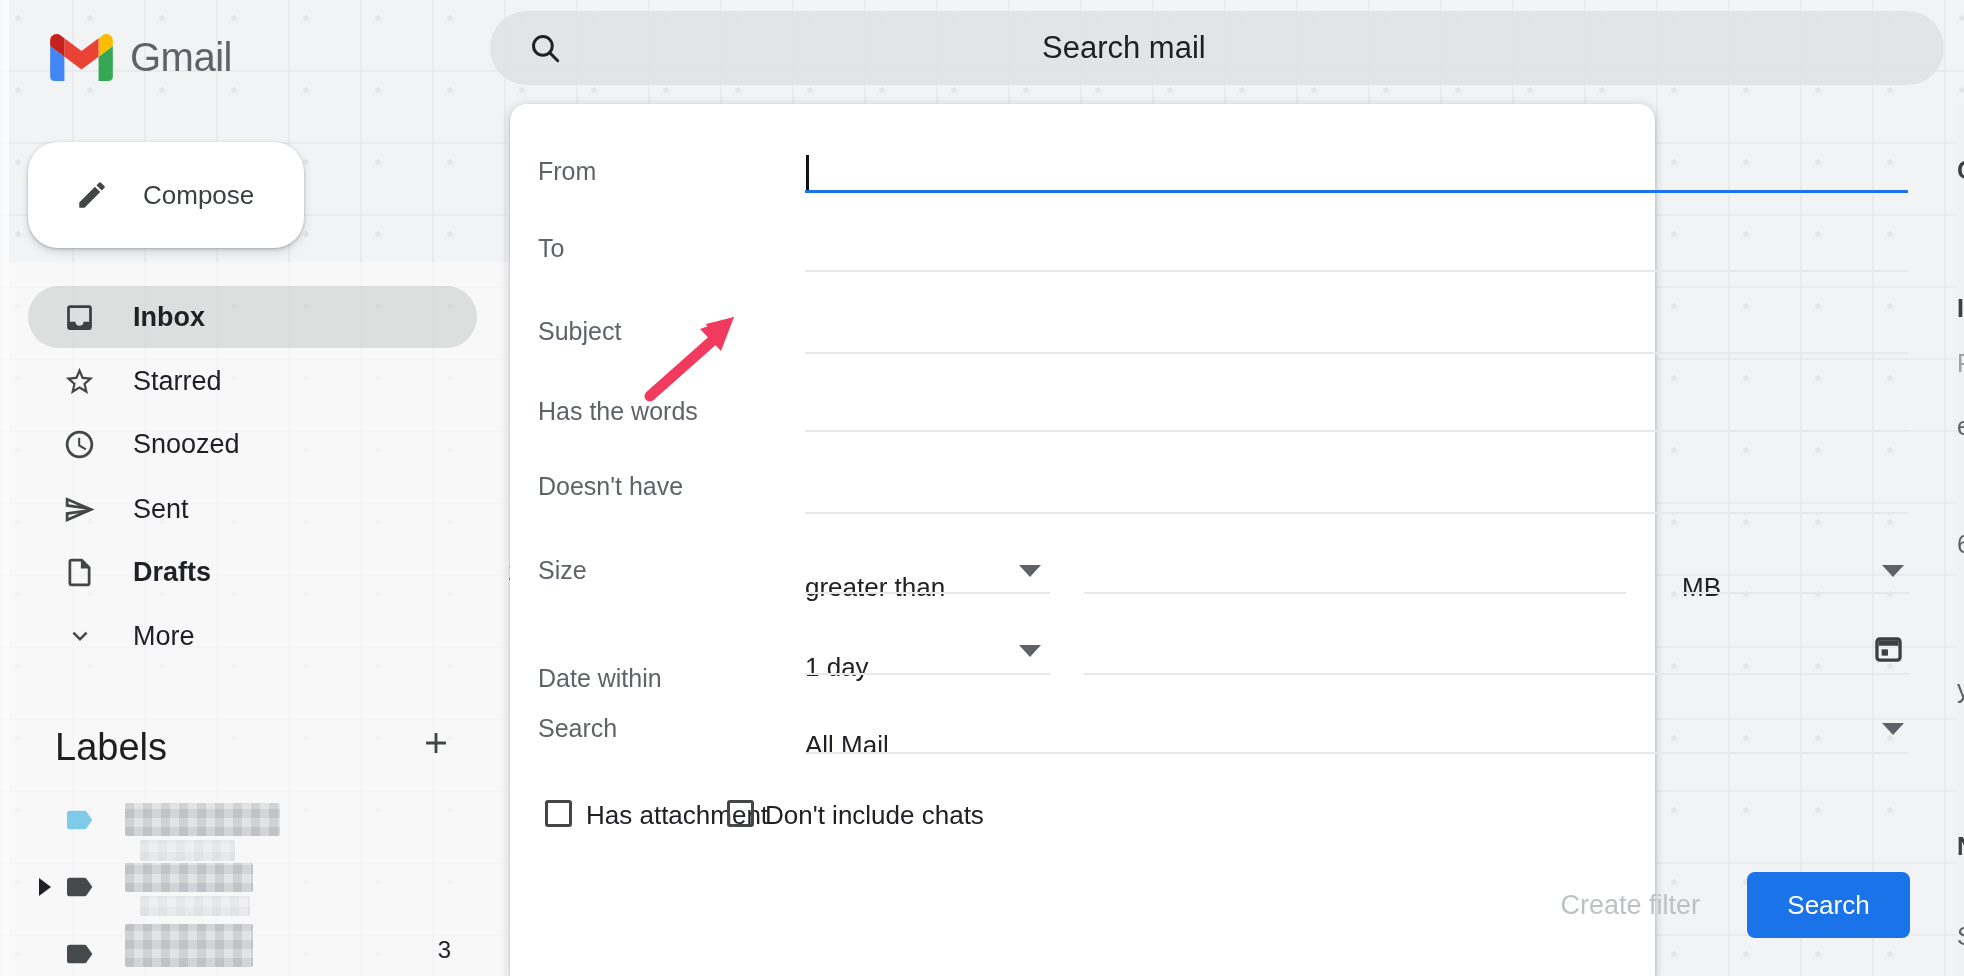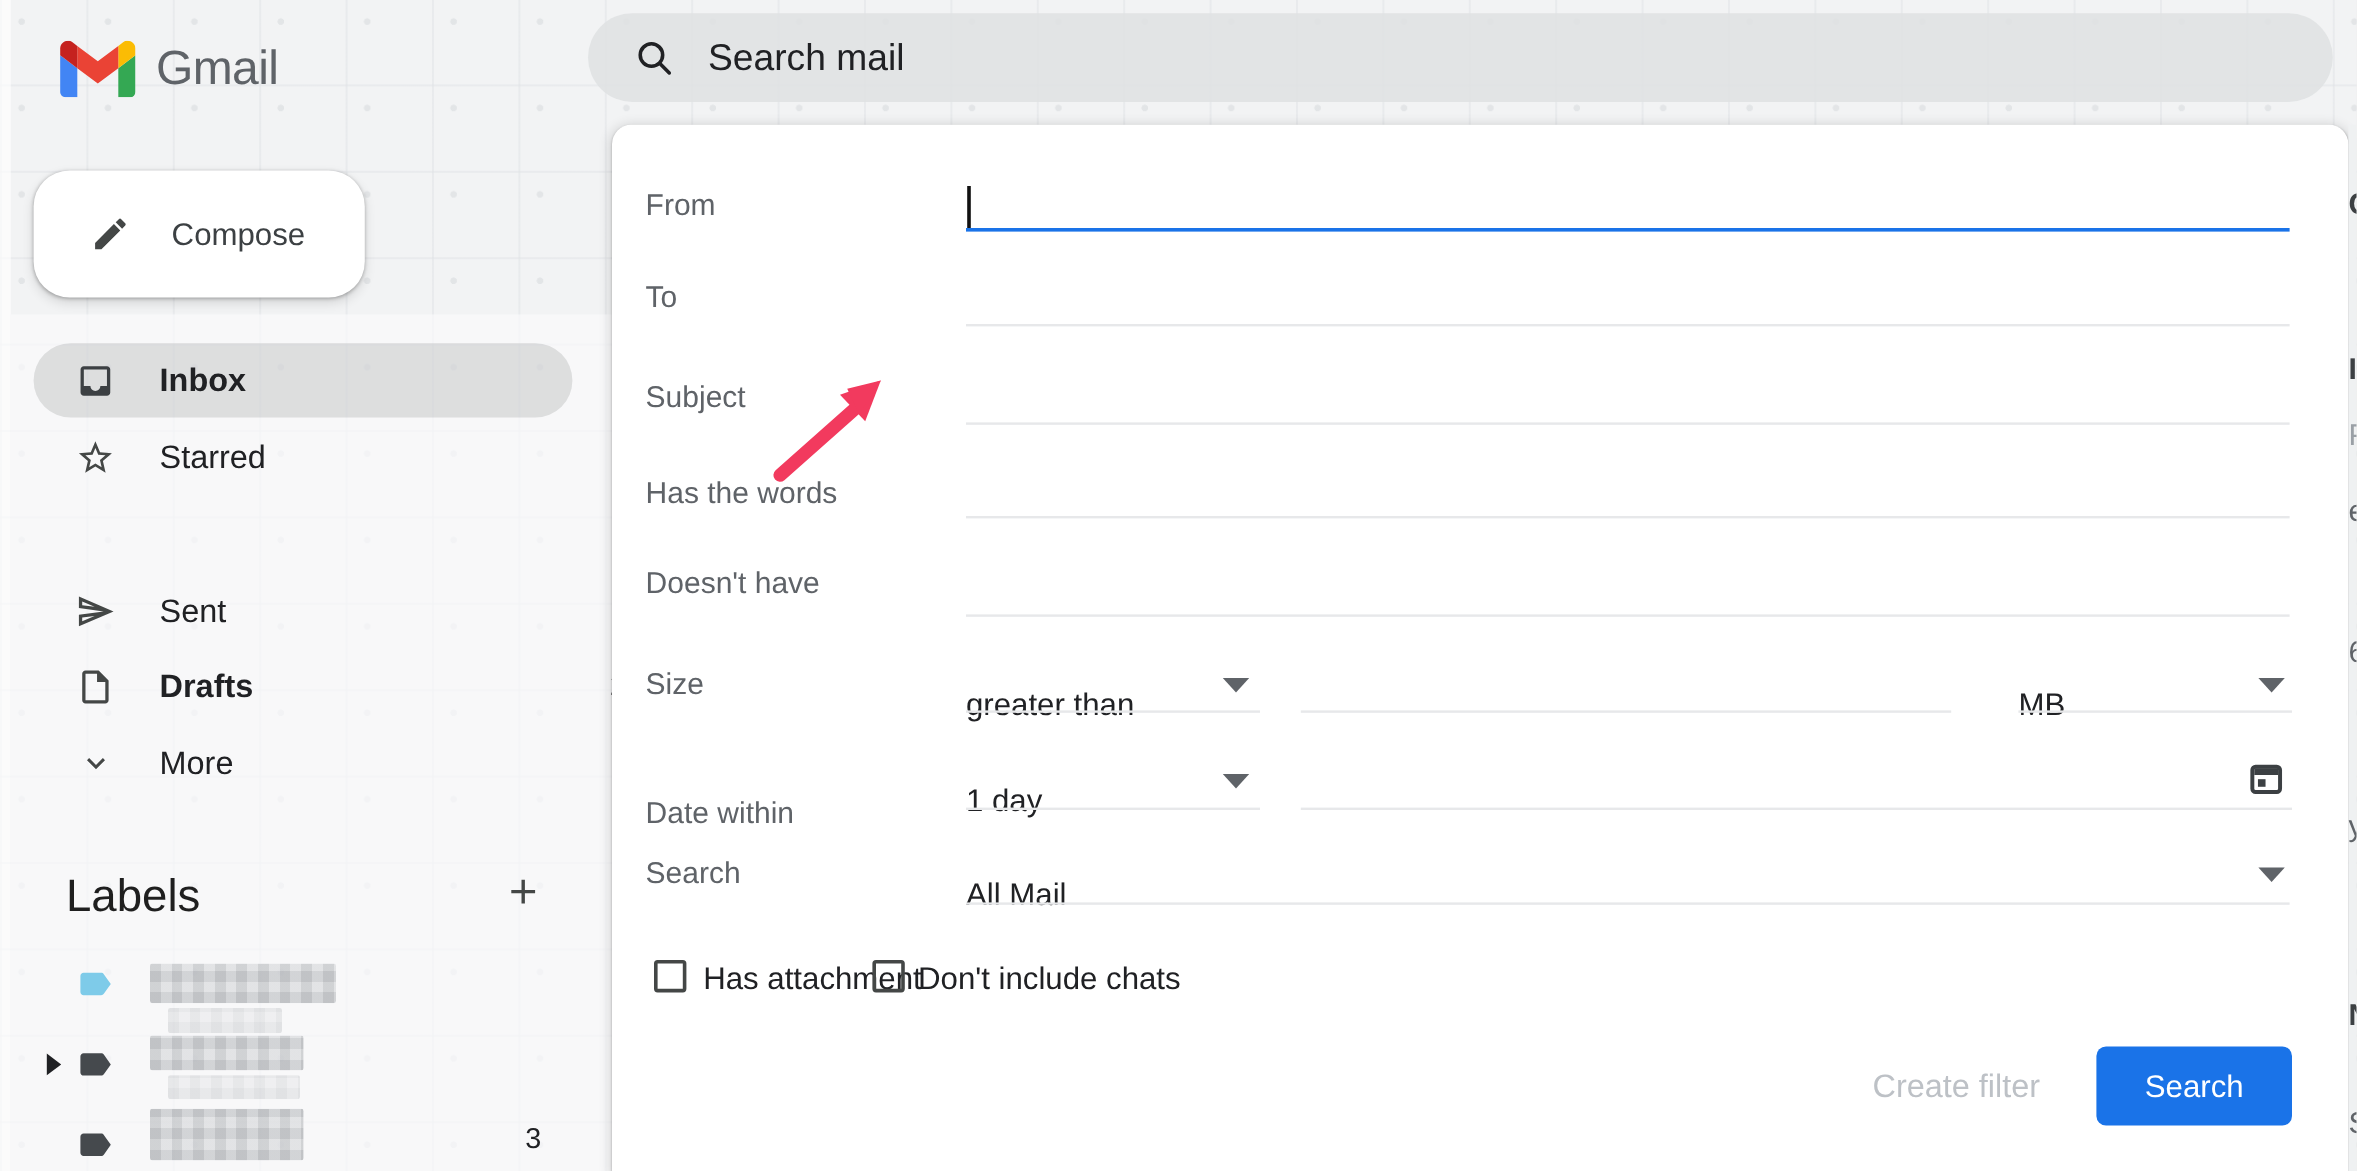--- a/index.html
+++ b/index.html
@@ -10,21 +10,21 @@
       linear-gradient(0deg, rgba(223,226,229,.5) 2px, transparent 2px),
       linear-gradient(90deg, rgba(223,226,229,.5) 2px, transparent 2px);
     background-size:72px 72px,72px 72px,72px 72px;}
   .left-light{position:absolute;left:0;top:0;width:9px;height:976px;background:rgba(255,255,255,.65);}
   .nav-scrim{position:absolute;left:9px;top:262px;width:501px;height:714px;background:rgba(250,250,252,.66);}
 
   
   .logo{position:absolute;left:50px;top:34px;display:flex;align-items:center;gap:17px;}
   .logo-text{font-size:40px;color:#5f6368;font-weight:500;letter-spacing:-.5px;}
   .search-pill{position:absolute;left:490px;top:11px;width:1454px;height:74px;border-radius:37px;
-    background:rgba(223,225,227,.88);display:flex;align-items:center;padding-left:38px;box-sizing:border-box;}
+    background:rgba(223,225,227,.88);display:flex;align-items:center;padding-left:38px;box-sizing:border-box;justify-content:space-between;}
   .search-pill input{border:none;outline:none;background:transparent;font-family:"Liberation Sans",sans-serif;
     font-size:31px;color:#202124;margin-left:26px;width:900px;}
   .search-pill input::placeholder{color:#202124;opacity:1;}
 
   
   .compose{position:absolute;left:28px;top:142px;width:276px;height:106px;background:#fff;border-radius:30px;
     box-shadow:0 1px 3px rgba(0,0,0,.25),0 4px 10px rgba(0,0,0,.12);display:flex;align-items:center;padding-left:47px;box-sizing:border-box;gap:34px;cursor:pointer;}
   .compose-label{font-size:26px;font-weight:500;color:#3c4043;}
   .nav-row{position:absolute;left:0;width:594px;height:62px;display:flex;align-items:center;cursor:pointer;}
   .nav-pill{position:absolute;left:28px;top:0;width:449px;height:62px;border-radius:31px;background:rgba(60,64,67,.14);}
@@ -38,21 +38,21 @@
   .label-row{position:absolute;left:0;width:510px;height:50px;}
   .tag-ico{position:absolute;left:62px;width:34px;height:32px;}
   .expander{position:absolute;left:39px;top:15px;width:0;height:0;border-top:9px solid transparent;border-bottom:9px solid transparent;border-left:12px solid #202124;cursor:pointer;}
   .mosaic{position:absolute;border-radius:2px;
     background-image:
       repeating-linear-gradient(90deg, rgba(150,153,158,.32) 0 9px, rgba(205,207,210,.32) 9px 18px),
       repeating-linear-gradient(0deg, rgba(178,181,185,.5) 0 9px, rgba(224,226,228,.5) 9px 18px);}
   .mosaic-light{opacity:.42;}
 
   
-  .panel{position:absolute;left:510px;top:104px;width:1447px;height:872px;background:#fff;
+  .panel{position:absolute;left:510px;top:104px;width:1145px;height:872px;background:#fff;
     border-radius:16px 16px 0 0;box-shadow:0 1px 2px rgba(0,0,0,.3),0 2px 10px 2px rgba(0,0,0,.12);}
   .f-label{position:absolute;left:28px;font-size:25px;color:#5f6368;}
   .f-value{position:absolute;left:295px;font-size:26px;color:#202124;margin-top:16px;}
   .u{position:absolute;height:2px;background:#e7e8ea;}
   .u-blue{position:absolute;height:3px;background:#1a73e8;}
   .caret{position:absolute;left:296px;top:51px;width:3px;height:37px;background:#111;}
   .fld{position:absolute;left:295px;width:1103px;height:44px;border:none;outline:none;background:transparent;
     font-family:"Liberation Sans",sans-serif;font-size:26px;color:#202124;padding:0;}
   .tri{position:absolute;width:0;height:0;border-left:11px solid transparent;border-right:11px solid transparent;border-top:12px solid #5f6368;cursor:pointer;}
   .cb{position:absolute;width:21px;height:21px;border:3px solid #444746;border-radius:3px;cursor:pointer;}
@@ -120,20 +120,28 @@
 
   <div class="nav-row" style="top:350px;">
     <span class="nav-ico">
       <svg width="33" height="33" viewBox="0 0 24 24" fill="#444746">
         <path d="M22 9.24l-7.19-.62L12 2 9.19 8.63 2 9.24l5.46 4.73L5.82 21 12 17.27 18.18 21l-1.63-7.03L22 9.24zM12 15.4l-3.76 2.27 1-4.28-3.32-2.88 4.38-.38L12 6.1l1.71 4.04 4.38.38-3.32 2.88 1 4.28L12 15.4z"></path>
       </svg>
     </span>
     <span class="nav-label">Starred</span>
   </div>
 
+  <div class="nav-row" style="top:413px;">
+    <span class="nav-ico">
+      <svg width="33" height="33" viewBox="0 0 24 24" fill="#444746">
+        <path d="M11.99 2C6.47 2 2 6.48 2 12s4.47 10 9.99 10C17.52 22 22 17.52 22 12S17.52 2 11.99 2zm.01 18c-4.42 0-8-3.58-8-8s3.58-8 8-8 8 3.58 8 8-3.58 8-8 8zm.5-13H11v6l5.25 3.15.75-1.23-4.5-2.67z"></path>
+      </svg>
+    </span>
+    <span class="nav-label">Snoozed</span>
+  </div>
 
   <div class="nav-row" style="top:478px;">
     <span class="nav-ico">
       <svg width="33" height="33" viewBox="0 0 24 24" fill="#444746">
         <path d="M4.01 6.03l7.51 3.22-7.52-1 .01-2.22m7.5 8.72L4 17.97v-2.22l7.51-1M2.01 3L2 10l15 2-15 2 .01 7L23 12 2.01 3z"></path>
       </svg>
     </span>
     <span class="nav-label">Sent</span>
   </div>
 

